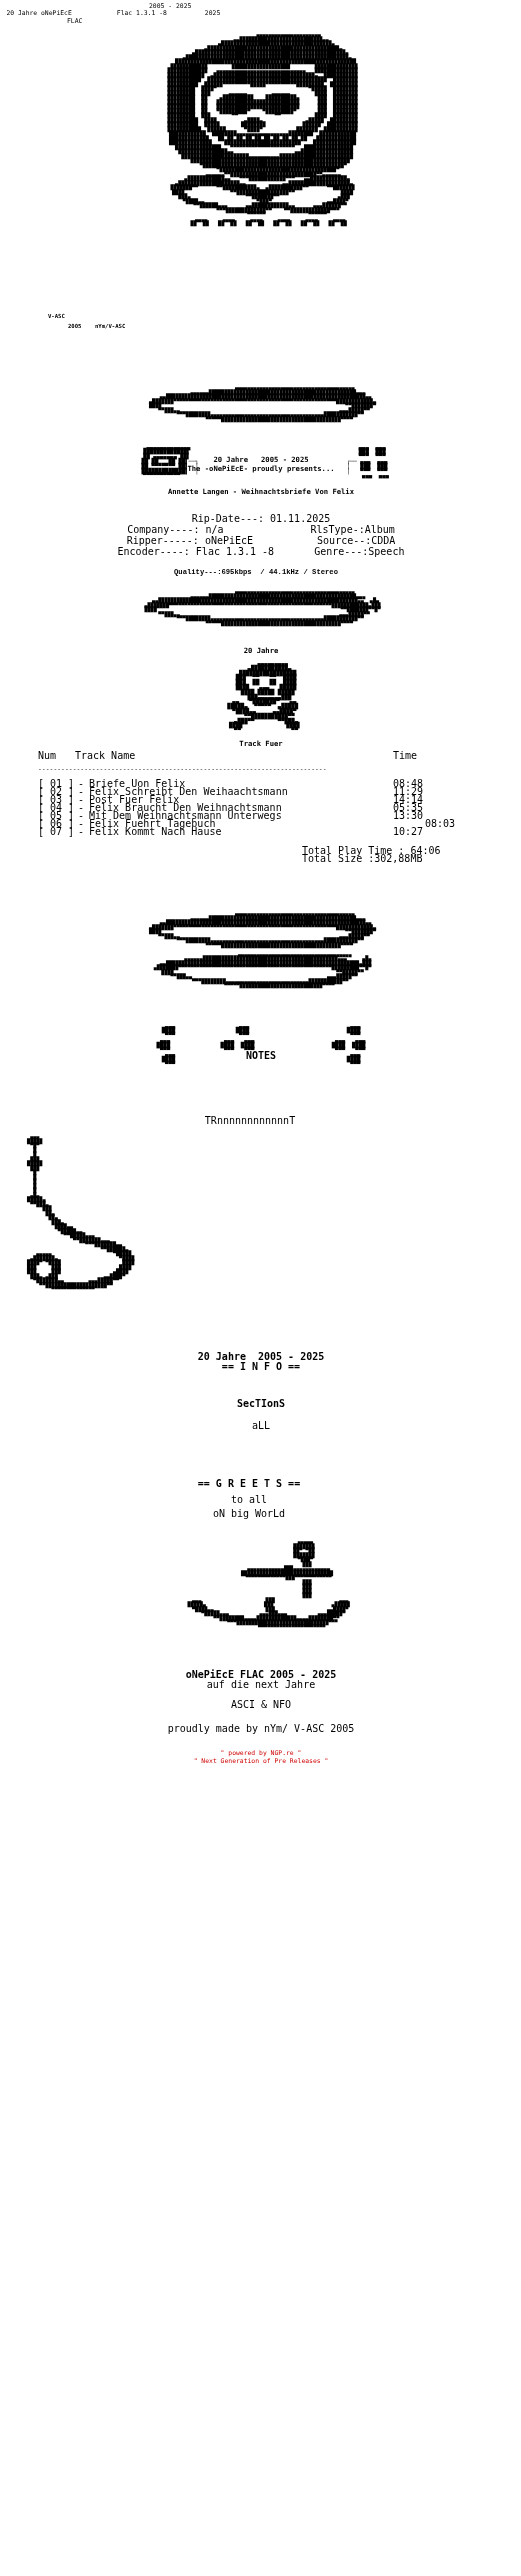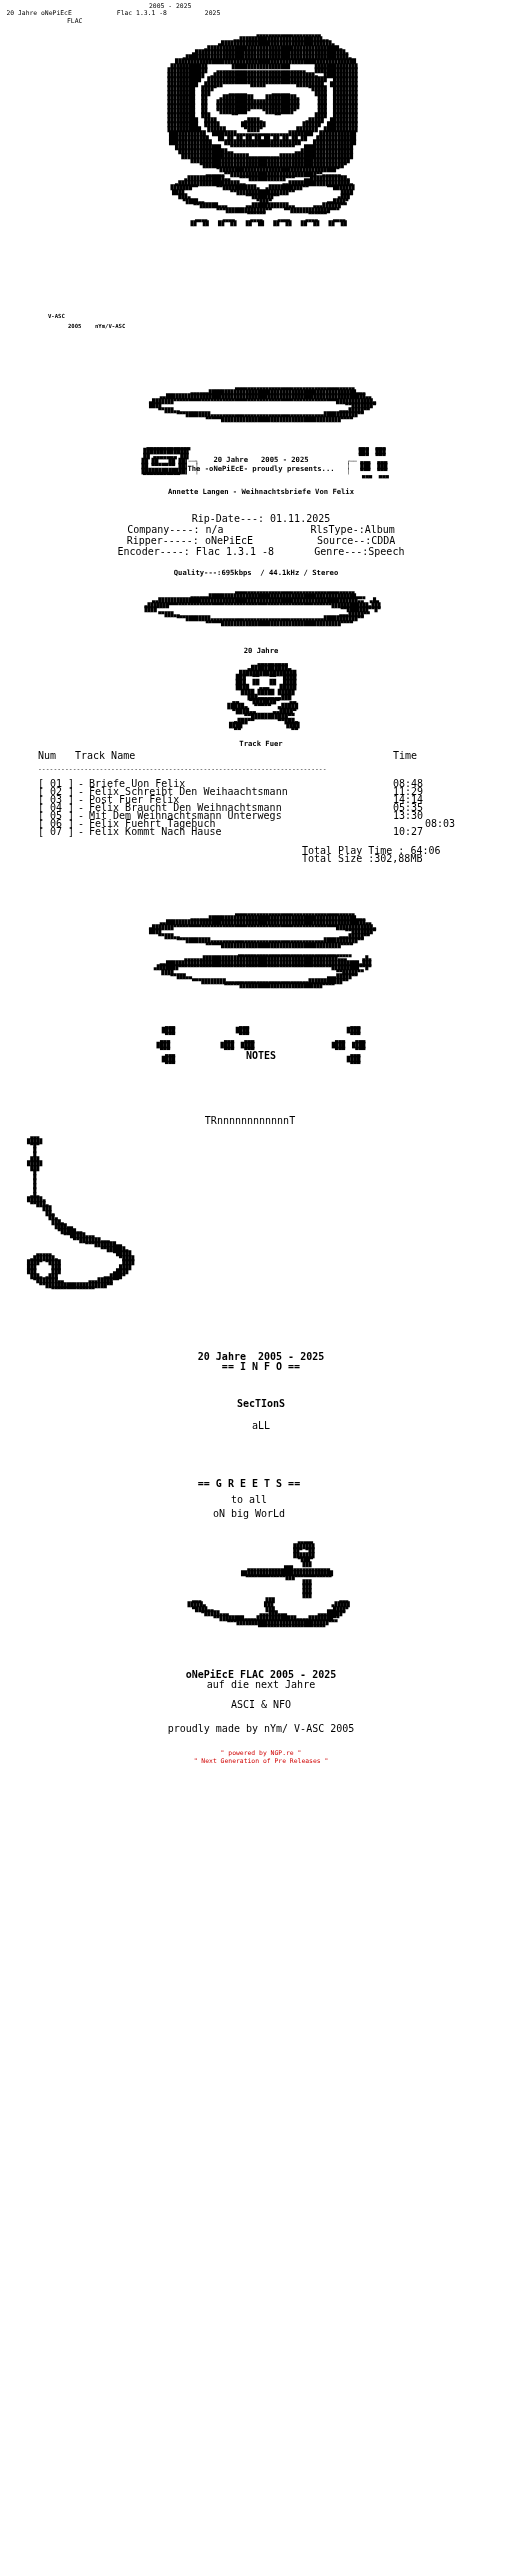--- a/index.html
+++ b/index.html
@@ -184,21 +184,21 @@
     <div class="row bold">Annette Langen - Weihnachtsbriefe Von Felix</div>
   </div>
 
   <div class="blockrow" style="position:absolute; left:0; top:513px; width:522px;">
     <div class="kv center"><span>Rip-Date---: </span><span>01.11.2025</span></div>
     <div class="kv center"><span>Company----: </span><span>n/a</span><span style="display:inline-block;width:87px"></span><span>RlsType-:</span><span>Album</span></div>
     <div class="kv center"><span>Ripper-----: </span><span>oNePiEcE</span><span style="display:inline-block;width:64px"></span><span>Source--:</span><span>CDDA</span></div>
     <div class="kv center"><span>Encoder----: </span><span>Flac 1.3.1 -8</span><span style="display:inline-block;width:40px"></span><span>Genre---:</span><span>Speech</span></div>
   </div>
 
-  <div class="blockrow" style="position:absolute; left:0; top:568px; width:512px;">
+  <div class="blockrow" style="position:absolute; left:0; top:568px; width:512px;font-family:Liberation Mono, monospace;">
     <div class="row bold">Quality---:695kbps  / 44.1kHz / Stereo</div>
   </div>
 
   <div class="blockrow" style="position:absolute; left:0; top:584px; width:522px; height:64px;">
     <pre class="art" style="font-size:5.1px; line-height:4.5px;">                      ▄▄▄▄▄▄▄▄▄▄▄▄▄▄▄▄▄▄▄▄▄▄▄▄▄▄▄▄▄▄▄▄▄▄▄▄▄▄▄
            ▄▄▄▄▄▄████████████████████████████████████████████████▄▄▄
    ▄▄█████████████████████████████████████████████████████████████████▄▄  ▄█▄
  ▄███████▀▀▀▀▀▀▀▀▀▀▀▀▀▀▀▀▀▀▀▀▀▀▀▀▀▀▀▀▀▀▀▀▀▀▀▀▀▀▀▀▀▀▀▀▀▀▀▀▀▀▀▀▀████████████▄███
  ████                                                            ▀▀███████▀▀█▀
   ▀▀███▄▄                                                    ▄▄▄█████▀▀

